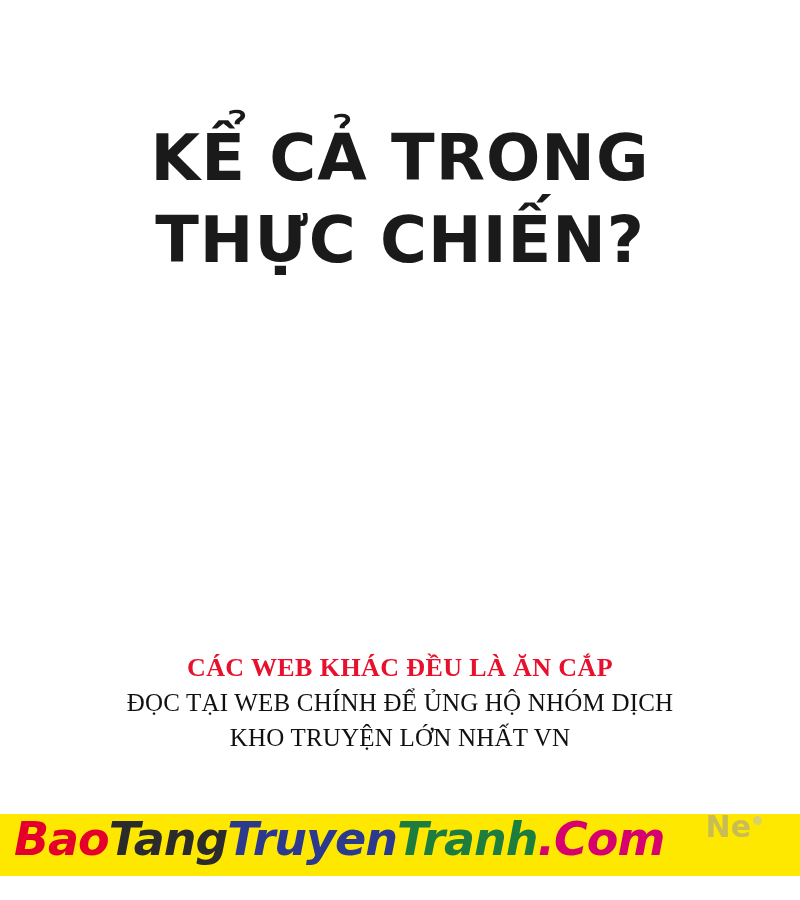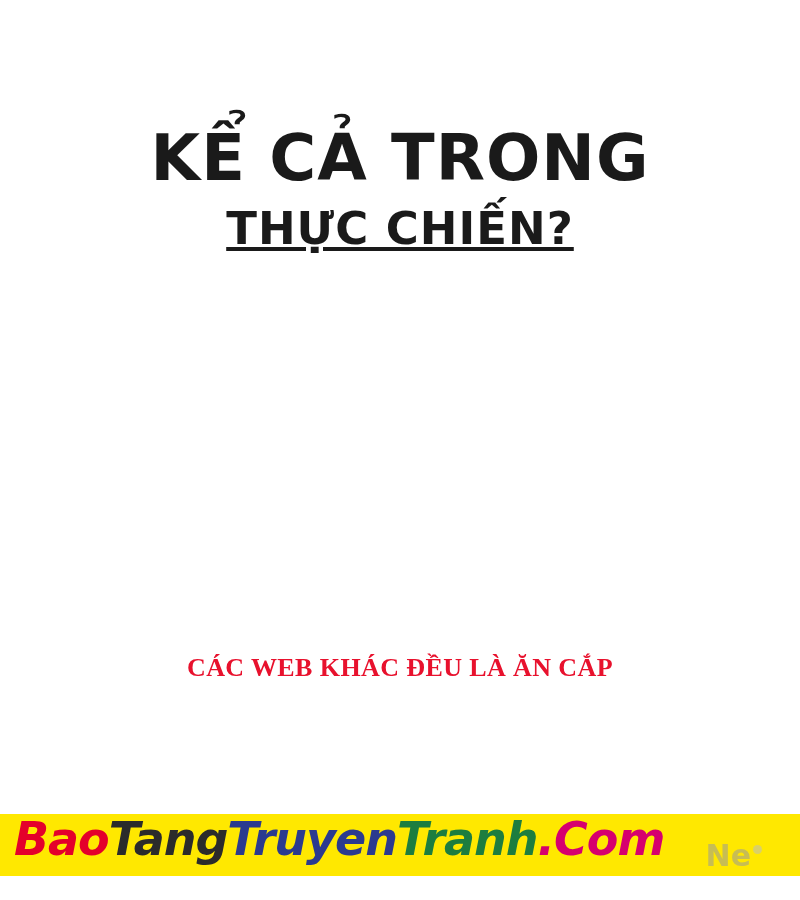--- a/index.html
+++ b/index.html
@@ -35,22 +35,21 @@
     font-weight: bold;
     font-size: 62px;
     line-height: 1.28;
     letter-spacing: 1px;
     white-space: nowrap;
   }
   .headline-line.l1 {
     font-size: 64px;
   }
   .headline-line.l2 {
-    font-size: 45px;
-    text-decoration: underline;
+    font-size: 64px;
   }
 
   
   .notice {
     position: absolute;
     left: 0;
     top: 652px;
     width: 800px;
     text-align: center;
   }
@@ -95,21 +94,21 @@
   .banner-text .c-red   { color: #e4002b; }
   .banner-text .c-dark  { color: #2b2b2b; }
   .banner-text .c-blue  { color: #2b3a8f; }
   .banner-text .c-green { color: #1d7d3f; }
   .banner-text .c-pink  { color: #d6006e; }
 
   
   .watermark {
     position: absolute;
     right: 36px;
-    bottom: 3px;
+    bottom: 32px;
     display: flex;
     align-items: center;
     opacity: 0.55;
   }
   .wm-text {
     font-family: "DejaVu Sans", sans-serif;
     font-weight: bold;
     font-size: 30px;
     color: #9a9a9a;
     letter-spacing: 0px;
@@ -128,20 +127,22 @@
 
 <div class="page">
 
   <div class="headline">
     <div class="headline-line l1">KỂ CẢ TRONG</div>
     <div class="headline-line l2">THỰC CHIẾN?</div>
   </div>
 
   <div class="notice">
     <div class="notice-warn">CÁC WEB KHÁC ĐỀU LÀ ĂN CẮP</div>
+    <div class="notice-line">ĐỌC TẠI WEB CHÍNH ĐỂ ỦNG HỘ NHÓM DỊCH</div>
+    <div class="notice-line">KHO TRUYỆN LỚN NHẤT VN</div>
   </div>
 
   <div class="banner">
     <div class="banner-text">
       <span class="c-red">Bao</span><span class="c-dark">Tang</span><span class="c-blue">Truyen</span><span class="c-green">Tranh</span><span class="c-pink">.Com</span>
     </div>
 
     <div class="watermark">
       <span class="wm-text wm-net">Ne</span>
       <span class="wm-dot"></span>

